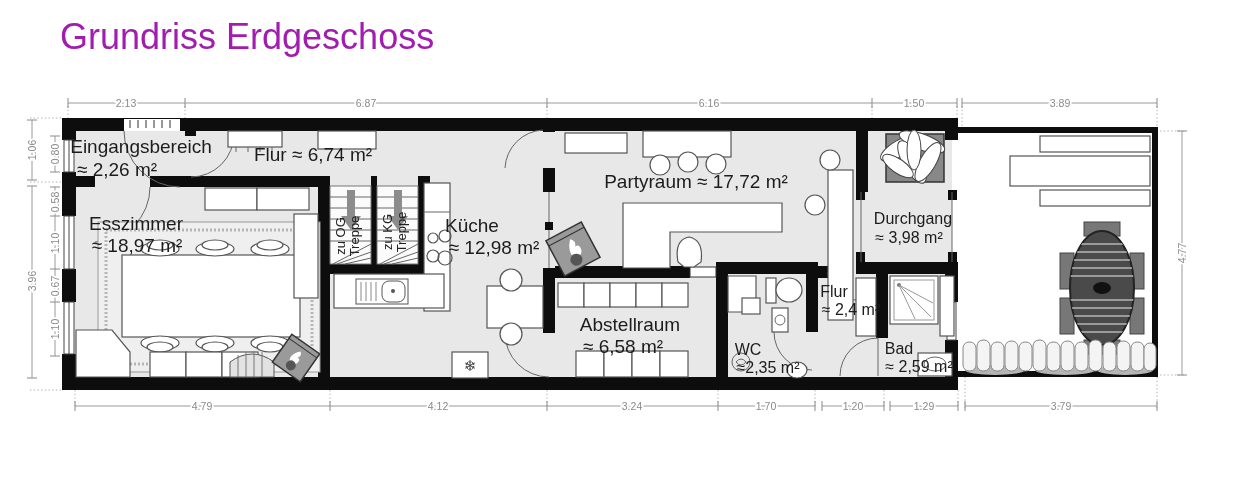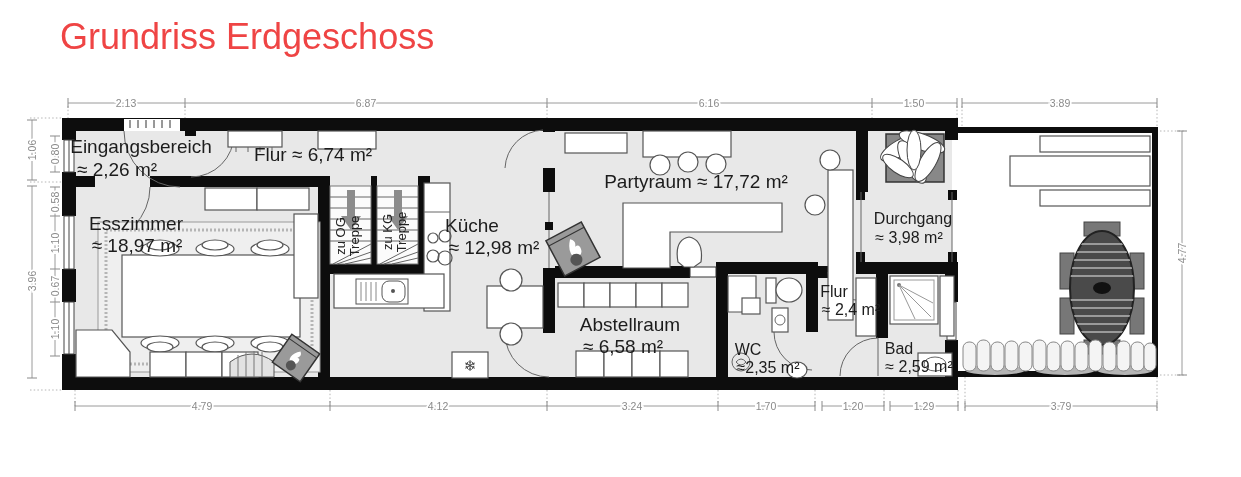--- a/index.html
+++ b/index.html
@@ -1,18 +1,18 @@
 <!DOCTYPE html>
 <html><head>
 <meta charset="utf-8">
 <style>
   html,body{margin:0;padding:0;background:#fff;}
   .canvas{position:relative;width:1241px;height:477px;background:#fff;overflow:hidden;
           font-family:"Liberation Sans", sans-serif;}
-  .title{position:absolute;left:60px;top:16px;font-size:36px;color:#ef4444;letter-spacing:0;
+  .title{position:absolute;left:60px;top:16px;font-size:36px;color:#a21caf;letter-spacing:0;
          font-weight:400;white-space:nowrap;}
   svg{position:absolute;left:0;top:0;}
   .wall{fill:#0d0d0d;stroke:none;}
   .floor{fill:#e8e8e8;}
   .furn{fill:#ffffff;stroke:#555;stroke-width:1.2;}
   .furnl{fill:none;stroke:#666;stroke-width:1;}
   .door{fill:none;stroke:#666;stroke-width:1;}
   .dimline{stroke:#9a9a9a;stroke-width:1;}
   .dimtick{stroke:#8a8a8a;stroke-width:1;}
   .ext{stroke:#b5b5b5;stroke-width:1;stroke-dasharray:1.5 2.2;}

